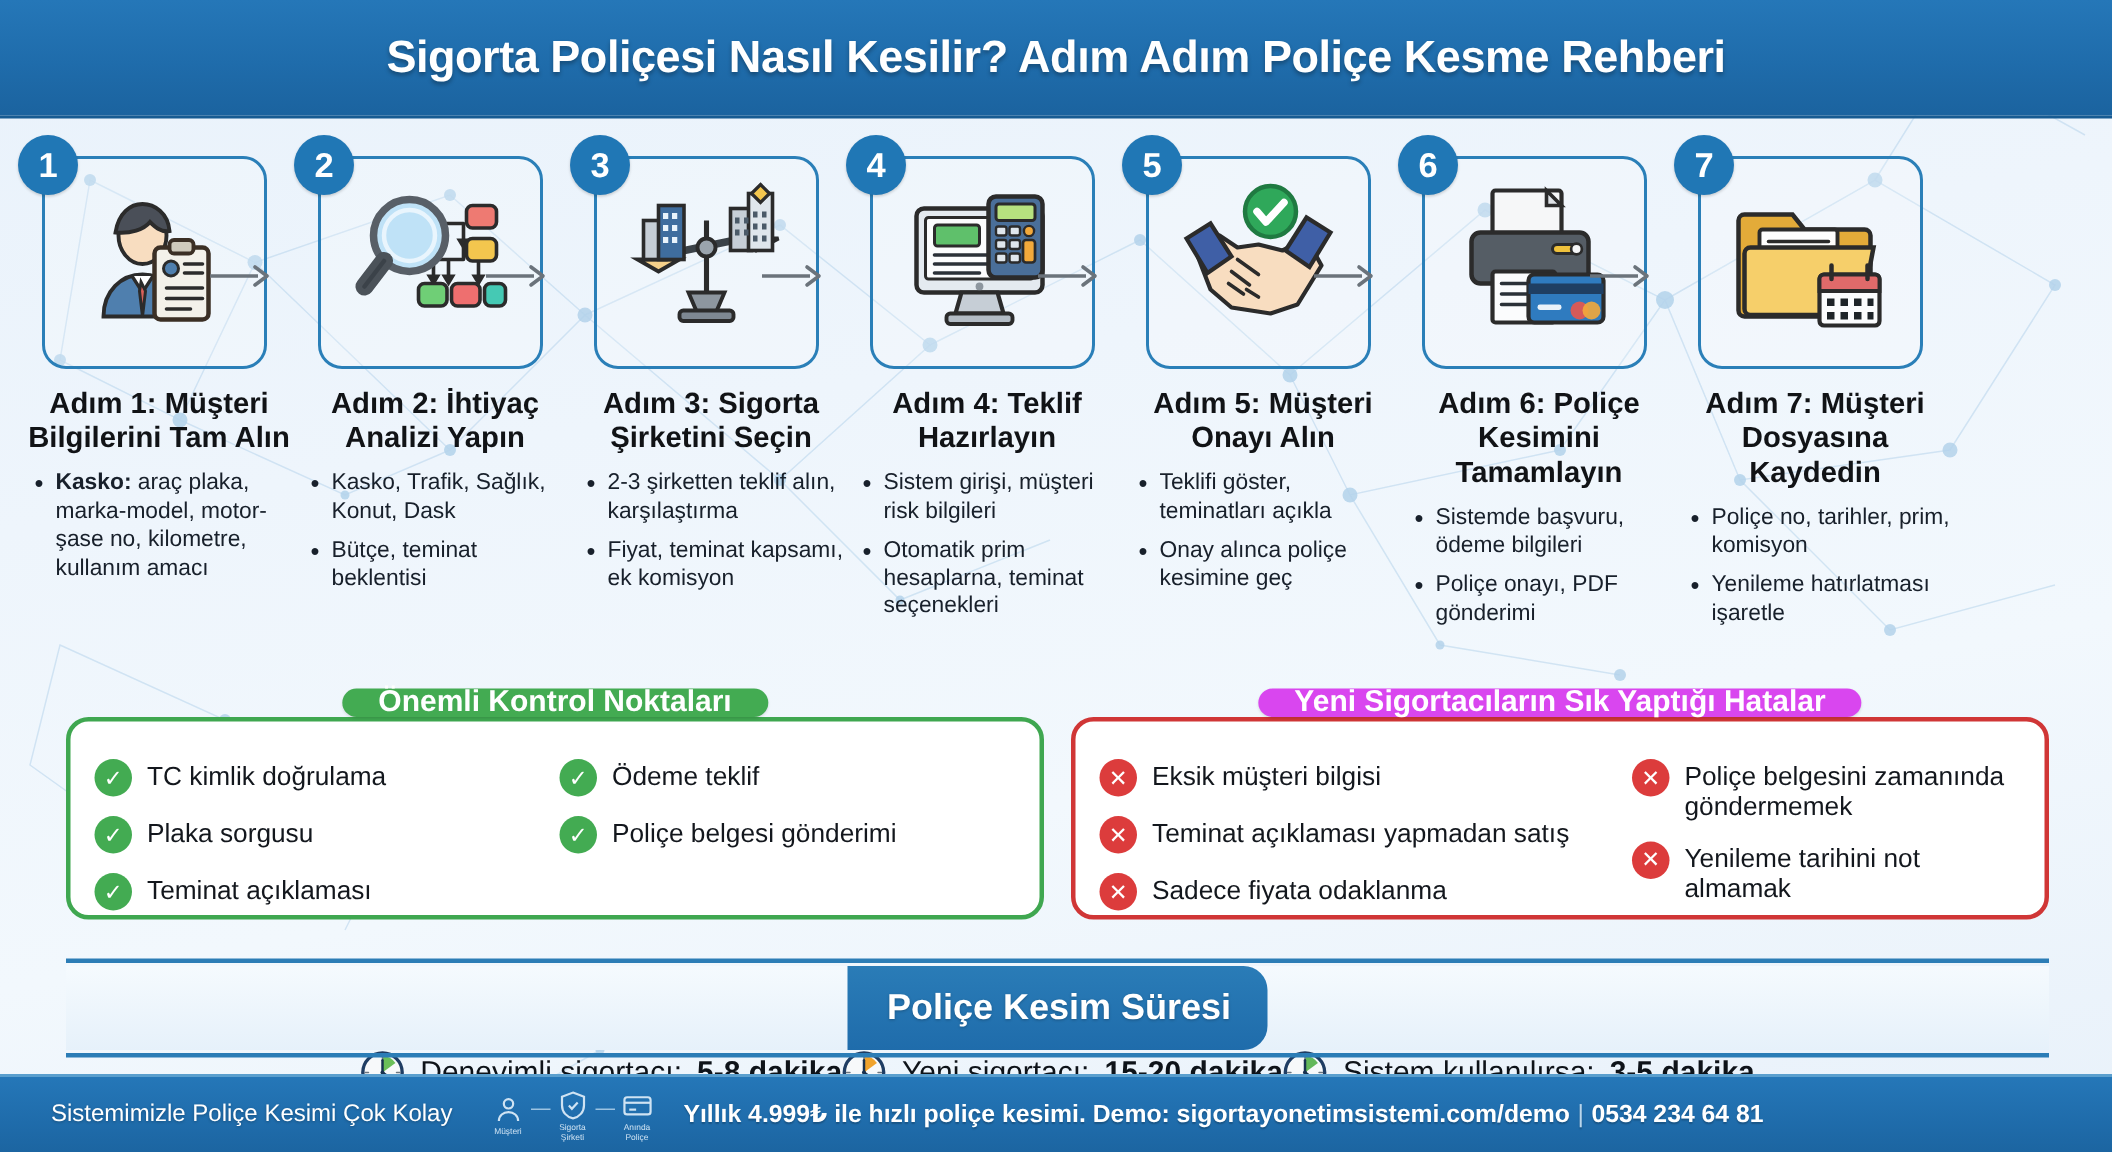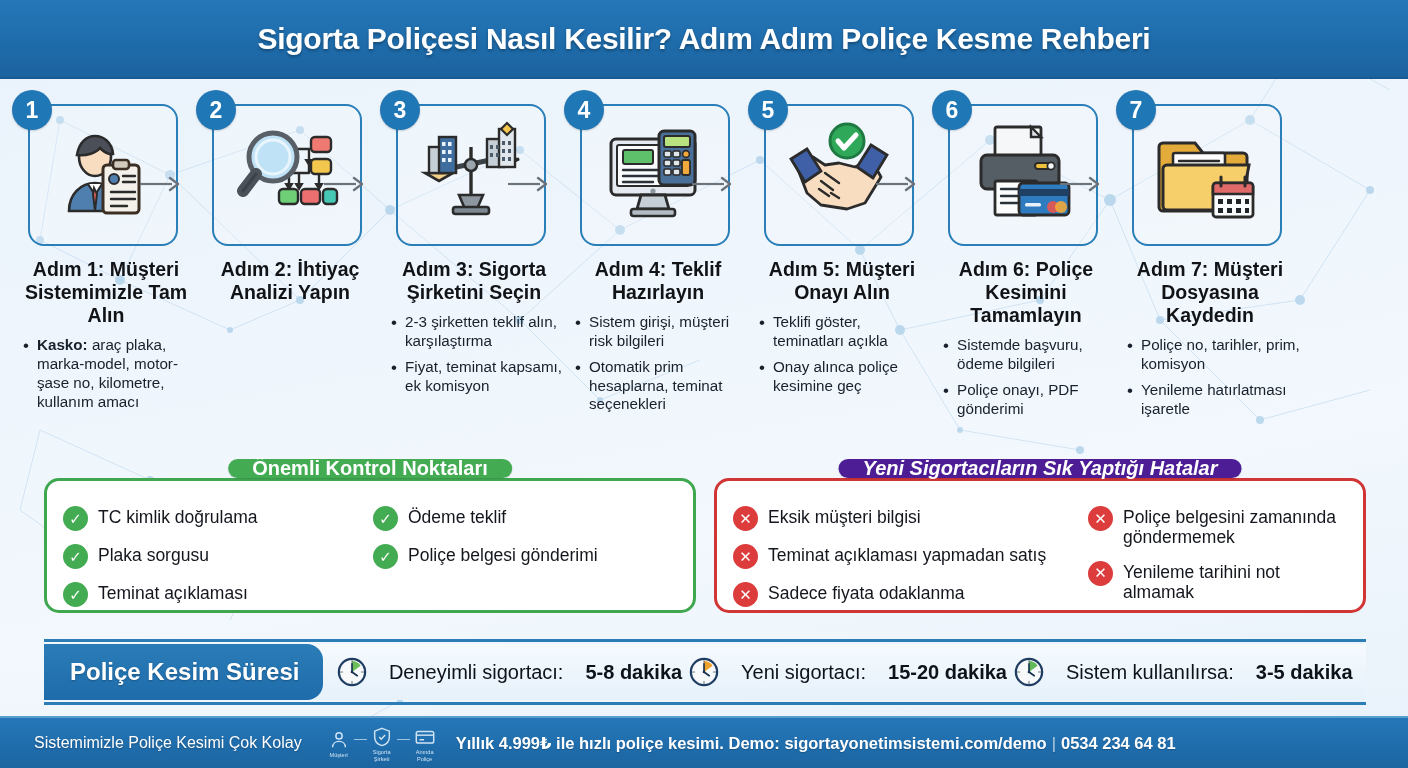--- a/index.html
+++ b/index.html
@@ -143,21 +143,21 @@
     height: 19px;
     border-radius: 18px;
     color: #fff;
     font-size: 20px; font-weight: bold;
     display: flex; align-items: center; justify-content: center;
     padding: 0 24px;
     white-space: nowrap;
     box-shadow: 0 1px 2px rgba(0,0,0,.12);
   }
   #tab-good { background: #43ab52; left: 50%; transform: translateX(-50%); }
-  #tab-bad  { background: #4c1d95; left: 50%; transform: translateX(-50%); font-style: italic; }
+  #tab-bad  { background: #d946ef; left: 50%; transform: translateX(-50%); }
 
   .panel-cols {
     display: flex;
     height: 100%;
     padding: 24px 16px 10px 16px;
   }
   .panel-col { flex: 1; }
   #panel-good .panel-col:first-child { flex: 0 0 310px; }
   #panel-bad  .panel-col:first-child { flex: 0 0 355px; }
 
@@ -193,42 +193,42 @@
   }
   #timing-rule-top, #timing-rule-bot {
     position: absolute; left: 0; width: 1322px; height: 3px;
     background: #2c7db6;
   }
   #timing-rule-top { top: -5px; }
   #timing-rule-bot { bottom: -5px; }
   #timing-inner {
     position: absolute; inset: 0;
     background: linear-gradient(180deg,#f5fafe 0%,#e6f1fa 100%);
-    display: flex; align-items: center;
+    display: flex; align-items: center; flex-direction: column;
   }
   #timing-label {
     height: 56px;
     background: linear-gradient(180deg,#2a7cb7 0%,#1f6cab 100%);
     color: #fff;
     font-size: 24px; font-weight: bold;
     display: flex; align-items: center;
     padding: 0 24px 0 26px;
     border-radius: 0 16px 16px 0;
     text-shadow: 0 1px 2px rgba(0,0,0,.25);
     white-space: nowrap;
     flex: 0 0 auto;
   }
   #timing-items {
     display: flex; align-items: center;
     flex: 1;
     justify-content: space-around;
     padding: 0 10px;
   }
   .timing-item {
-    display: flex; align-items: center; gap: 22px;
+    display: flex; align-items: center; gap: 10px;
     font-size: 20px;
     color: #0e1319;
     white-space: nowrap;
   }
   .timing-item .t-val { font-weight: bold; }
 
   
   #footer {
     position: absolute;
     left: 0; bottom: 0;
@@ -348,21 +348,21 @@
       <g stroke="#2b2b2b" stroke-width="2.4" stroke-linecap="round">
         <path d="M72 55h12M72 61h12M60 71h24M60 78h24M60 85h16"></path>
       </g>
             </svg></div>
           <div class="arrow"><svg width="42" height="16" viewBox="0 0 42 16">
               <path d="M0 8h32" stroke="#6b737b" stroke-width="2.2"></path>
               <path d="M30 2l8 6-8 6" stroke="#6b737b" stroke-width="2.4" fill="none" stroke-linecap="round" stroke-linejoin="round"></path>
             </svg></div>
         </div>
         <div class="step-title">Adım 1: Müşteri
-Sistemimizle Tam Alın</div>
+Bilgilerini Tam Alın</div>
         <ul class="step-bullets">
           <li><b>Kasko:</b><span> araç plaka, marka-model, motor-şase no, kilometre, kullanım amacı</span></li>
         </ul>
       </div>
       <div class="step">
         <div class="step-card">
           <div class="badge">2</div>
           <div><svg width="104" height="104" viewBox="0 0 104 104">
       <g stroke="#2b2b2b" stroke-width="2.4" fill="none">
         <path d="M62 24h0M48 22v0"></path>
@@ -384,20 +384,24 @@
       <path d="M21 53L8 70" stroke="#4b5259" stroke-width="12" stroke-linecap="round"></path>
       <path d="M21 53L8 70" stroke="#20262c" stroke-width="3" stroke-linecap="round" opacity=".35"></path>
             </svg></div>
           <div class="arrow"><svg width="42" height="16" viewBox="0 0 42 16">
               <path d="M0 8h32" stroke="#6b737b" stroke-width="2.2"></path>
               <path d="M30 2l8 6-8 6" stroke="#6b737b" stroke-width="2.4" fill="none" stroke-linecap="round" stroke-linejoin="round"></path>
             </svg></div>
         </div>
         <div class="step-title">Adım 2: İhtiyaç
 Analizi Yapın</div>
+        <ul class="step-bullets">
+          <li>Kasko, Trafik, Sağlık, Konut, Dask</li>
+          <li>Bütçe, teminat beklentisi</li>
+        </ul>
       </div>
       <div class="step">
         <div class="step-card">
           <div class="badge">3</div>
           <div><svg width="104" height="104" viewBox="0 0 104 104">
       <path d="M52 26v48" stroke="#2b2b2b" stroke-width="3.4"></path>
       <path d="M18 50L86 36" stroke="#3b4248" stroke-width="5" stroke-linecap="round"></path>
       <circle cx="52" cy="44" r="6" fill="#9aa4ad" stroke="#2b2b2b" stroke-width="2.6"></circle>
       <path d="M40 74h24l-6 14H46z" fill="#8d969f" stroke="#2b2b2b" stroke-width="2.6"></path>
       <rect x="34" y="86" width="36" height="7" rx="2.5" fill="#7e8892" stroke="#2b2b2b" stroke-width="2.6"></rect>

